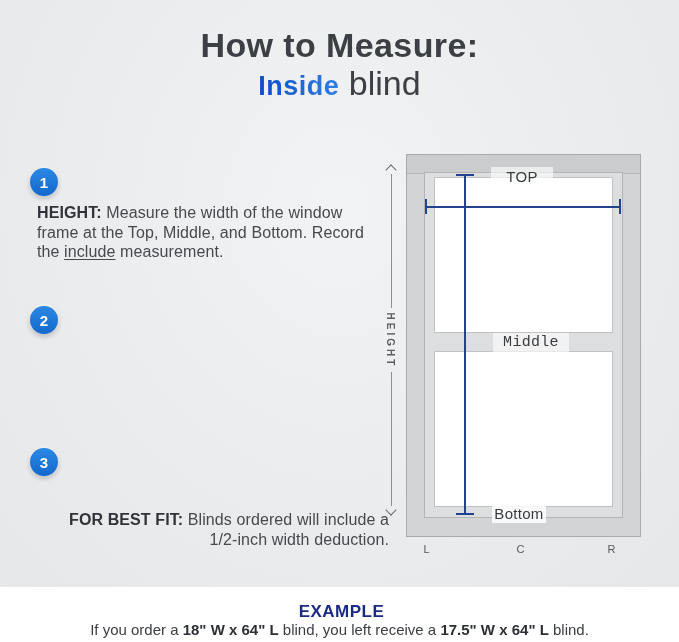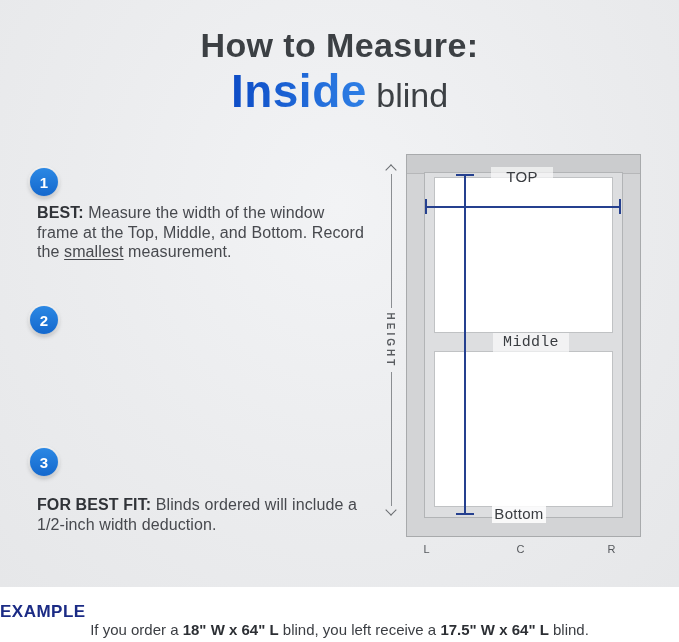--- a/index.html
+++ b/index.html
@@ -18,21 +18,21 @@
   
   .title-line1{
     position:absolute;top:26px;left:0;width:679px;text-align:center;
     font-size:34px;font-weight:600;color:#3c4044;letter-spacing:.4px;
   }
   .title-line2{
     position:absolute;top:64px;left:0;width:679px;text-align:center;
     font-size:34px;font-weight:500;color:#3c4044;
   }
   .title-accent{
-    font-size:46px;font-weight:700;
+    font-size:27px;font-weight:700;
     background:linear-gradient(90deg,#0d4cc6 0%,#2f80e6 100%);
     -webkit-background-clip:text;background-clip:text;color:transparent;
     letter-spacing:.5px;
   }
 
   
   .step-circle{
     position:absolute;width:28px;height:28px;border-radius:50%;
     background:linear-gradient(180deg,#2b88e4,#1468cd);
     box-shadow:0 2px 5px rgba(0,0,0,.28), 0 0 0 2px rgba(255,255,255,.55);
@@ -97,21 +97,21 @@
   .height-label-box{height:64px;flex:none;display:flex;align-items:center;justify-content:center;}
   .height-label-box .dim-label{transform:rotate(90deg);}
 
   .lcr{position:absolute;top:543px;font-size:11px;font-weight:500;color:#55585c;letter-spacing:1px;width:20px;text-align:center;}
   .lcr-l{left:417px;}
   .lcr-c{left:511px;}
   .lcr-r{left:602px;}
 
   
   .example-title{
-    position:absolute;top:602px;left:0;width:667px;
+    position:absolute;top:602px;left:8px;width:667px;text-align:center;
     font-size:17px;font-weight:700;color:#1b2b85;letter-spacing:.5px;
   }
   .example-text{
     position:absolute;top:621px;left:0;width:679px;text-align:center;
     font-size:15px;color:#3b3e43;
   }
   .example-text .b{font-weight:700;color:#2c2f34;}
 </style>
 </head>
 <body>
@@ -119,30 +119,30 @@
 <div class="stage">
   <div class="bg-main"></div>
   <div class="bg-footer"></div>
 
   <div class="title-line1">How to Measure:</div>
   <div class="title-line2"><span class="title-accent">Inside</span><span> blind</span></div>
 
   <div class="step-circle" style="left:30px;top:168px;">
       <span>1</span>
     </div>
-  <div class="step-text" style="left:37px;top:203px;width:328px;"><span class="b">BEST:</span><span> Measure the width of the window frame at the Top, Middle, and Bottom. Record the </span><span class="u">smallest</span><span> measurement.</span></div>
+  <div class="step-text" style="left:37px;top:203px;width:328px;"><span class="b">HEIGHT:</span><span> Measure the width of the window frame at the Top, Middle, and Bottom. Record the </span><span class="u">include</span><span> measurement.</span></div>
 
   <div class="step-circle" style="left:30px;top:306px;">
       <span>2</span>
     </div>
 
   <div class="step-circle" style="left:30px;top:448px;">
       <span>3</span>
     </div>
-  <div class="step-text" style="left:37px;top:495px;width:352px;"><span class="b">FOR BEST FIT:</span><span> Blinds ordered will include a 1/2-inch width deduction.</span></div>
+  <div class="step-text" style="left:37px;top:510px;width:352px;text-align:right;"><span class="b">FOR BEST FIT:</span><span> Blinds ordered will include a 1/2-inch width deduction.</span></div>
 
   <div class="win-outer">
     <div class="win-head"></div>
     <div class="win-opening"></div>
     <div class="pane pane-upper"></div>
     <div class="pane pane-lower"></div>
   </div>
 
 
   <div class="height-arrow">

